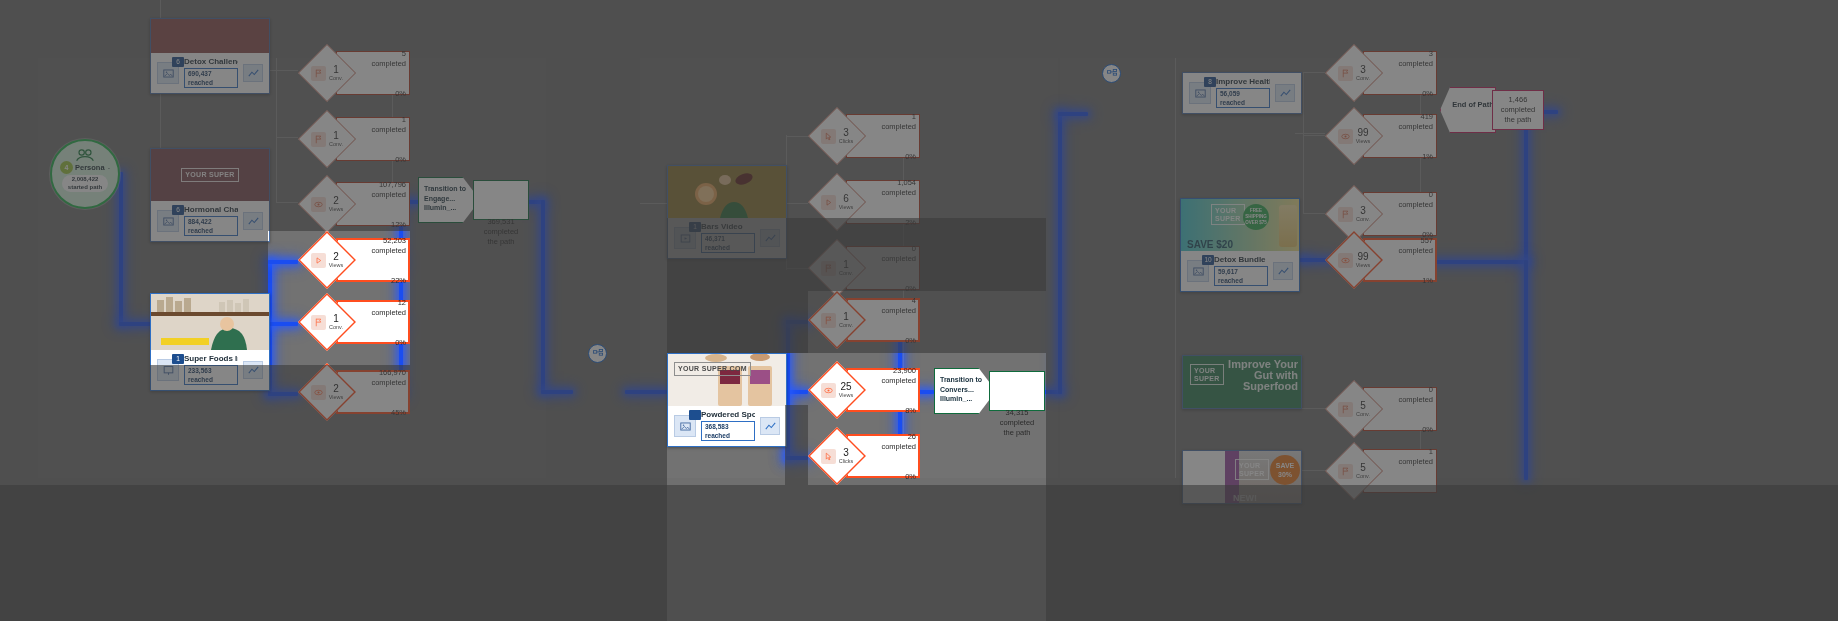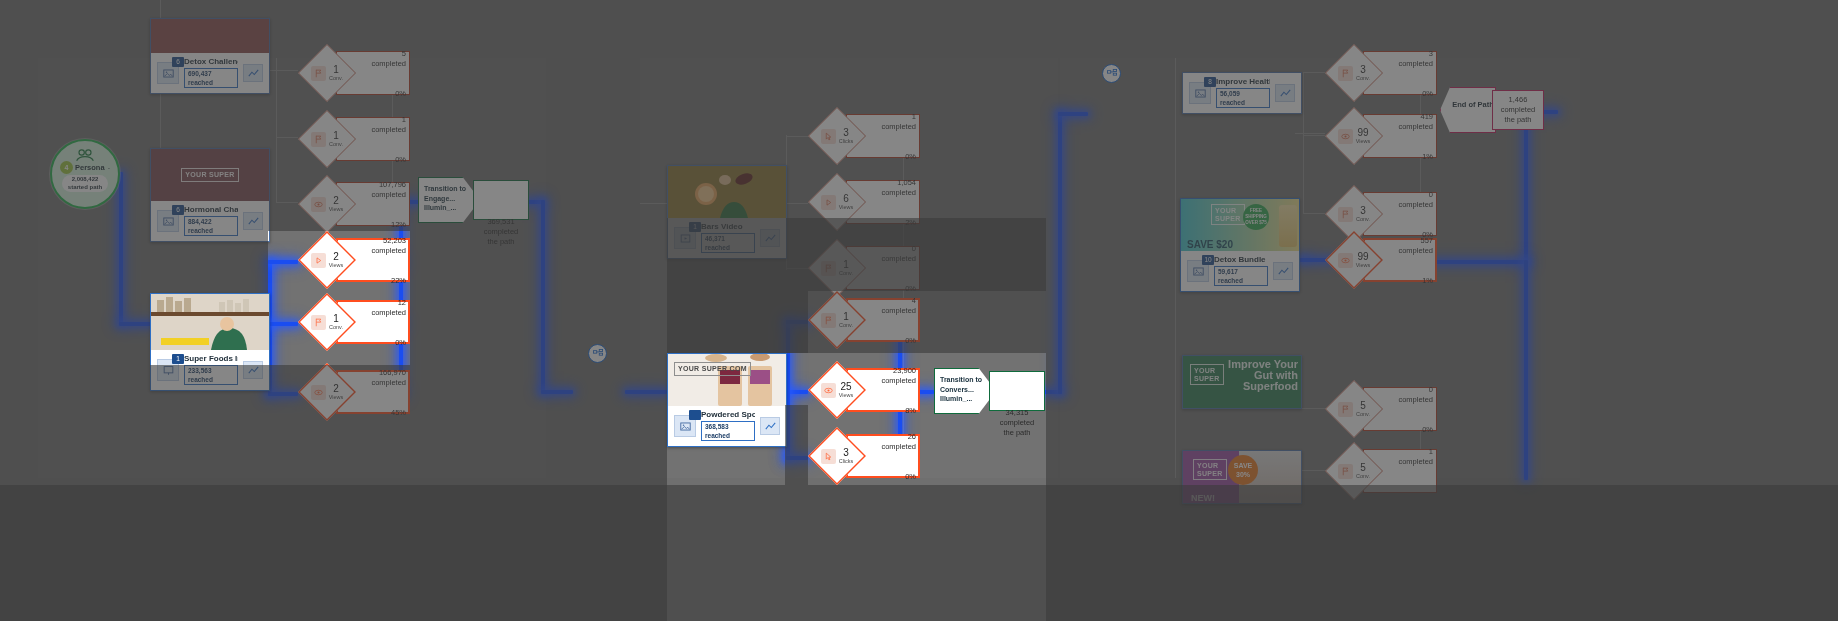--- a/index.html
+++ b/index.html
@@ -415,21 +415,21 @@
   </div>
 
   <div class="card" style="left:1182px;top:355px;width:118px;">
     <div class="thumb" style="background:#2e7d52;position:relative;">
       <div class="logo-ys" style="position:absolute;left:7px;top:8px;">YOUR<br>SUPER</div>
       <div style="position:absolute;right:3px;top:3px;width:76px;color:rgba(255,255,255,.9);font-size:11px;line-height:11px;font-weight:600;text-align:right;">Improve Your Gut with Superfood</div>
     </div>
   </div>
 
   <div class="card" style="left:1182px;top:450px;width:118px;height:52px;overflow:hidden;">
-    <div class="thumb" style="background:#9a4aa0;position:relative;height:52px;">
+    <div class="thumb" style="background:#9a4aa0;position:relative;height:52px;margin-left:42px;">
       <div style="position:absolute;right:0;top:0;width:62px;height:52px;background:linear-gradient(#d9d9d9,#c4b3a8);"></div>
       <div class="logo-ys" style="position:absolute;left:10px;top:8px;">YOUR<br>SUPER</div>
       <div style="position:absolute;left:45px;top:4px;width:30px;height:30px;border-radius:50%;background:#e8761f;color:#fff;font-size:7px;line-height:9px;display:flex;align-items:center;justify-content:center;text-align:center;font-weight:700;">SAVE<br>30%</div>
       <div style="position:absolute;left:8px;bottom:0;color:#fff;font-size:9px;font-weight:700;">NEW!</div>
     </div>
   </div>
 
   <div class="mgroup" style="left:298px;top:44px;">
     <div class="box"></div>
     <div class="diawrap">

